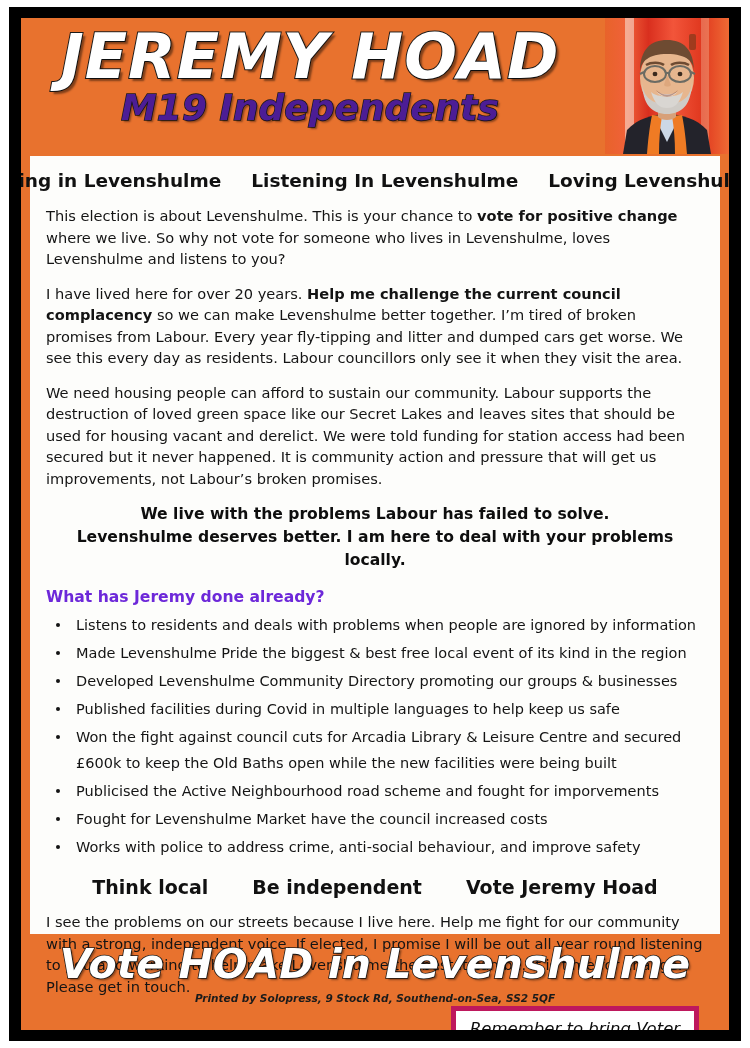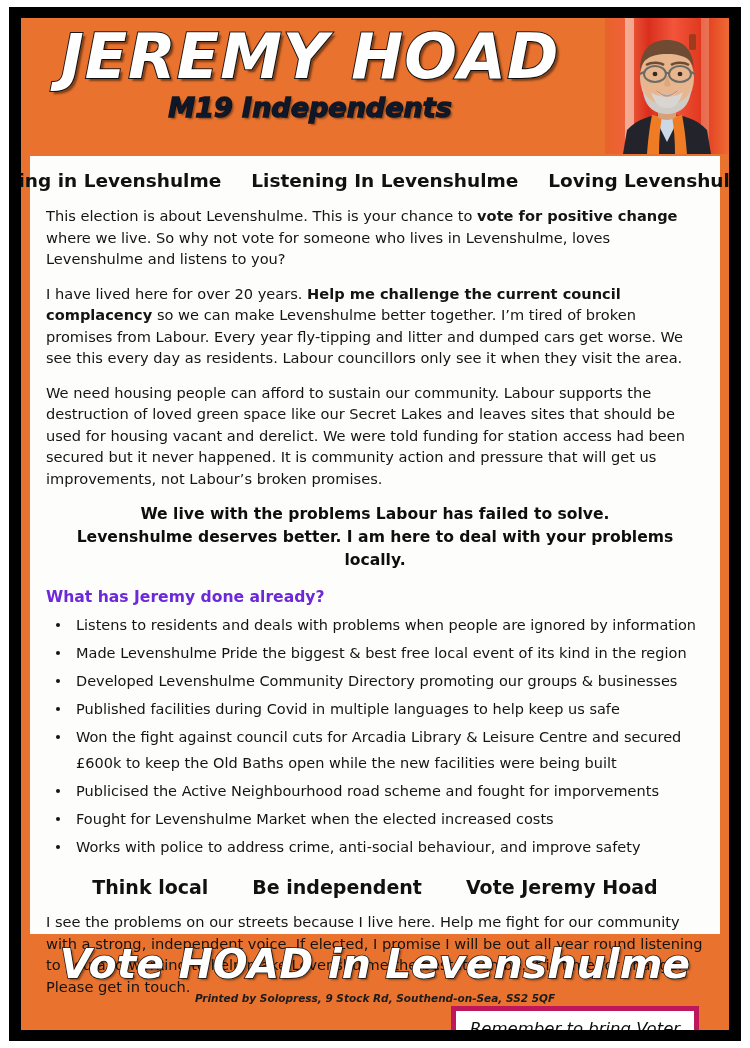--- a/index.html
+++ b/index.html
@@ -58,23 +58,23 @@
     margin: 0;
     -webkit-text-stroke: 2px #1a1a1a;
     paint-order: stroke fill;
     text-shadow: 3px 3px 2px rgba(0,0,0,0.45);
     white-space: nowrap;
   }
   .cand-party {
     font-family: "DejaVu Sans", sans-serif;
     font-style: italic;
     font-weight: bold;
-    font-size: 27px;
+    font-size: 36px;
     line-height: 32px;
-    color: #0f172a;
+    color: #4c1d95;
     margin: 0;
     -webkit-text-stroke: 1.4px #1a1a1a;
     paint-order: stroke fill;
     text-shadow: 2px 2px 2px rgba(0,0,0,0.4);
     white-space: nowrap;
   }
   .photo {
     position: absolute;
     right: 0;
     top: 0;
@@ -330,21 +330,21 @@
 
       <div class="q-head">What has Jeremy done already?</div>
 
       <ul class="achievements">
         <li>Listens to residents and deals with problems when people are ignored by information</li>
         <li>Made Levenshulme Pride the biggest &amp; best free local event of its kind in the region</li>
         <li>Developed Levenshulme Community Directory promoting our groups &amp; businesses</li>
         <li>Published facilities during Covid in multiple languages to help keep us safe</li>
         <li>Won the fight against council cuts for Arcadia Library &amp; Leisure Centre and secured £600k to keep the Old Baths open while the new facilities were being built</li>
         <li>Publicised the Active Neighbourhood road scheme and fought for imporvements</li>
-        <li>Fought for Levenshulme Market when the elected increased costs</li>
+        <li>Fought for Levenshulme Market have the council increased costs</li>
         <li>Works with police to address crime, anti-social behaviour, and improve safety</li>
       </ul>
 
       <div class="slogan-row">
         <span>Think local</span>
         <span>Be independent</span>
         <span>Vote Jeremy Hoad</span>
       </div>
 
       <p class="body">I see the problems on our streets because I live here. Help me fight for our community with a strong, independent voice. If elected, I promise I will be out all year round listening to you and working to help make Levenshulme the best it can be. It is time for change. Please get in touch.</p>

